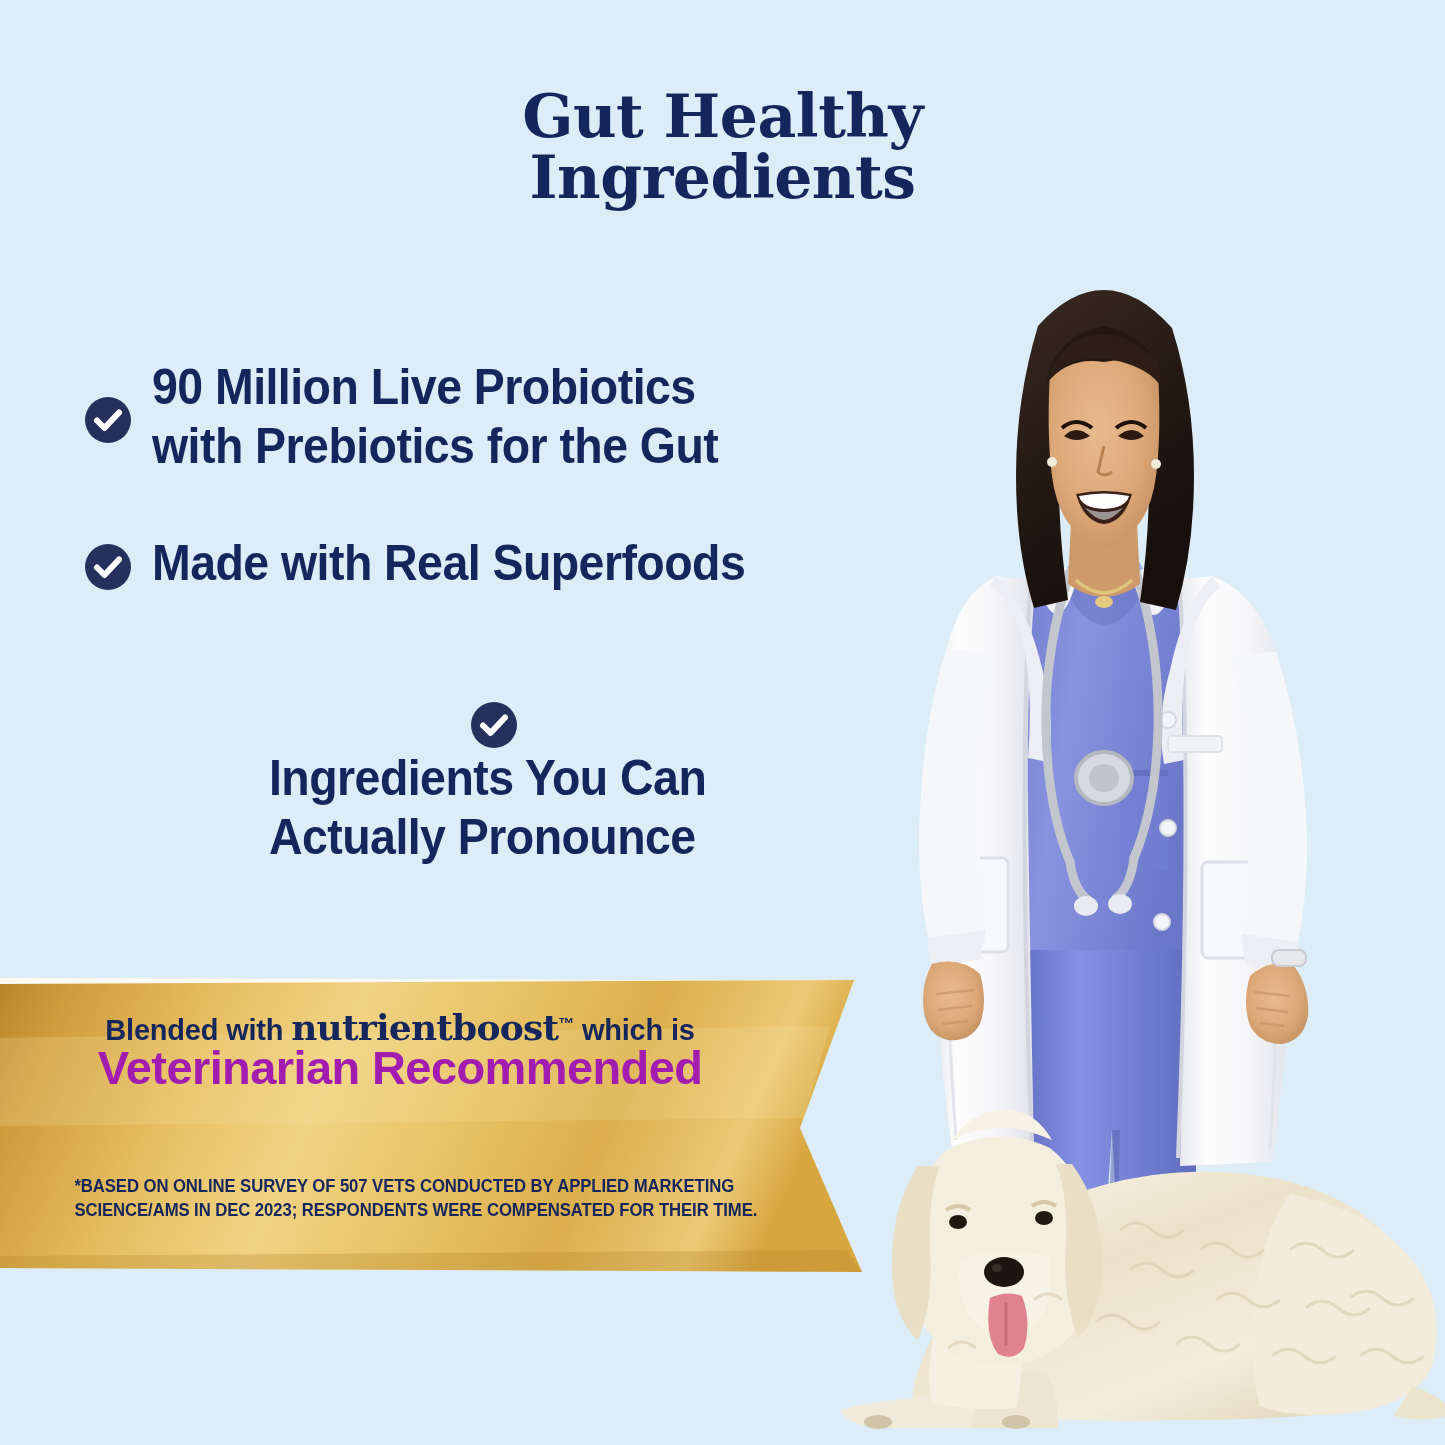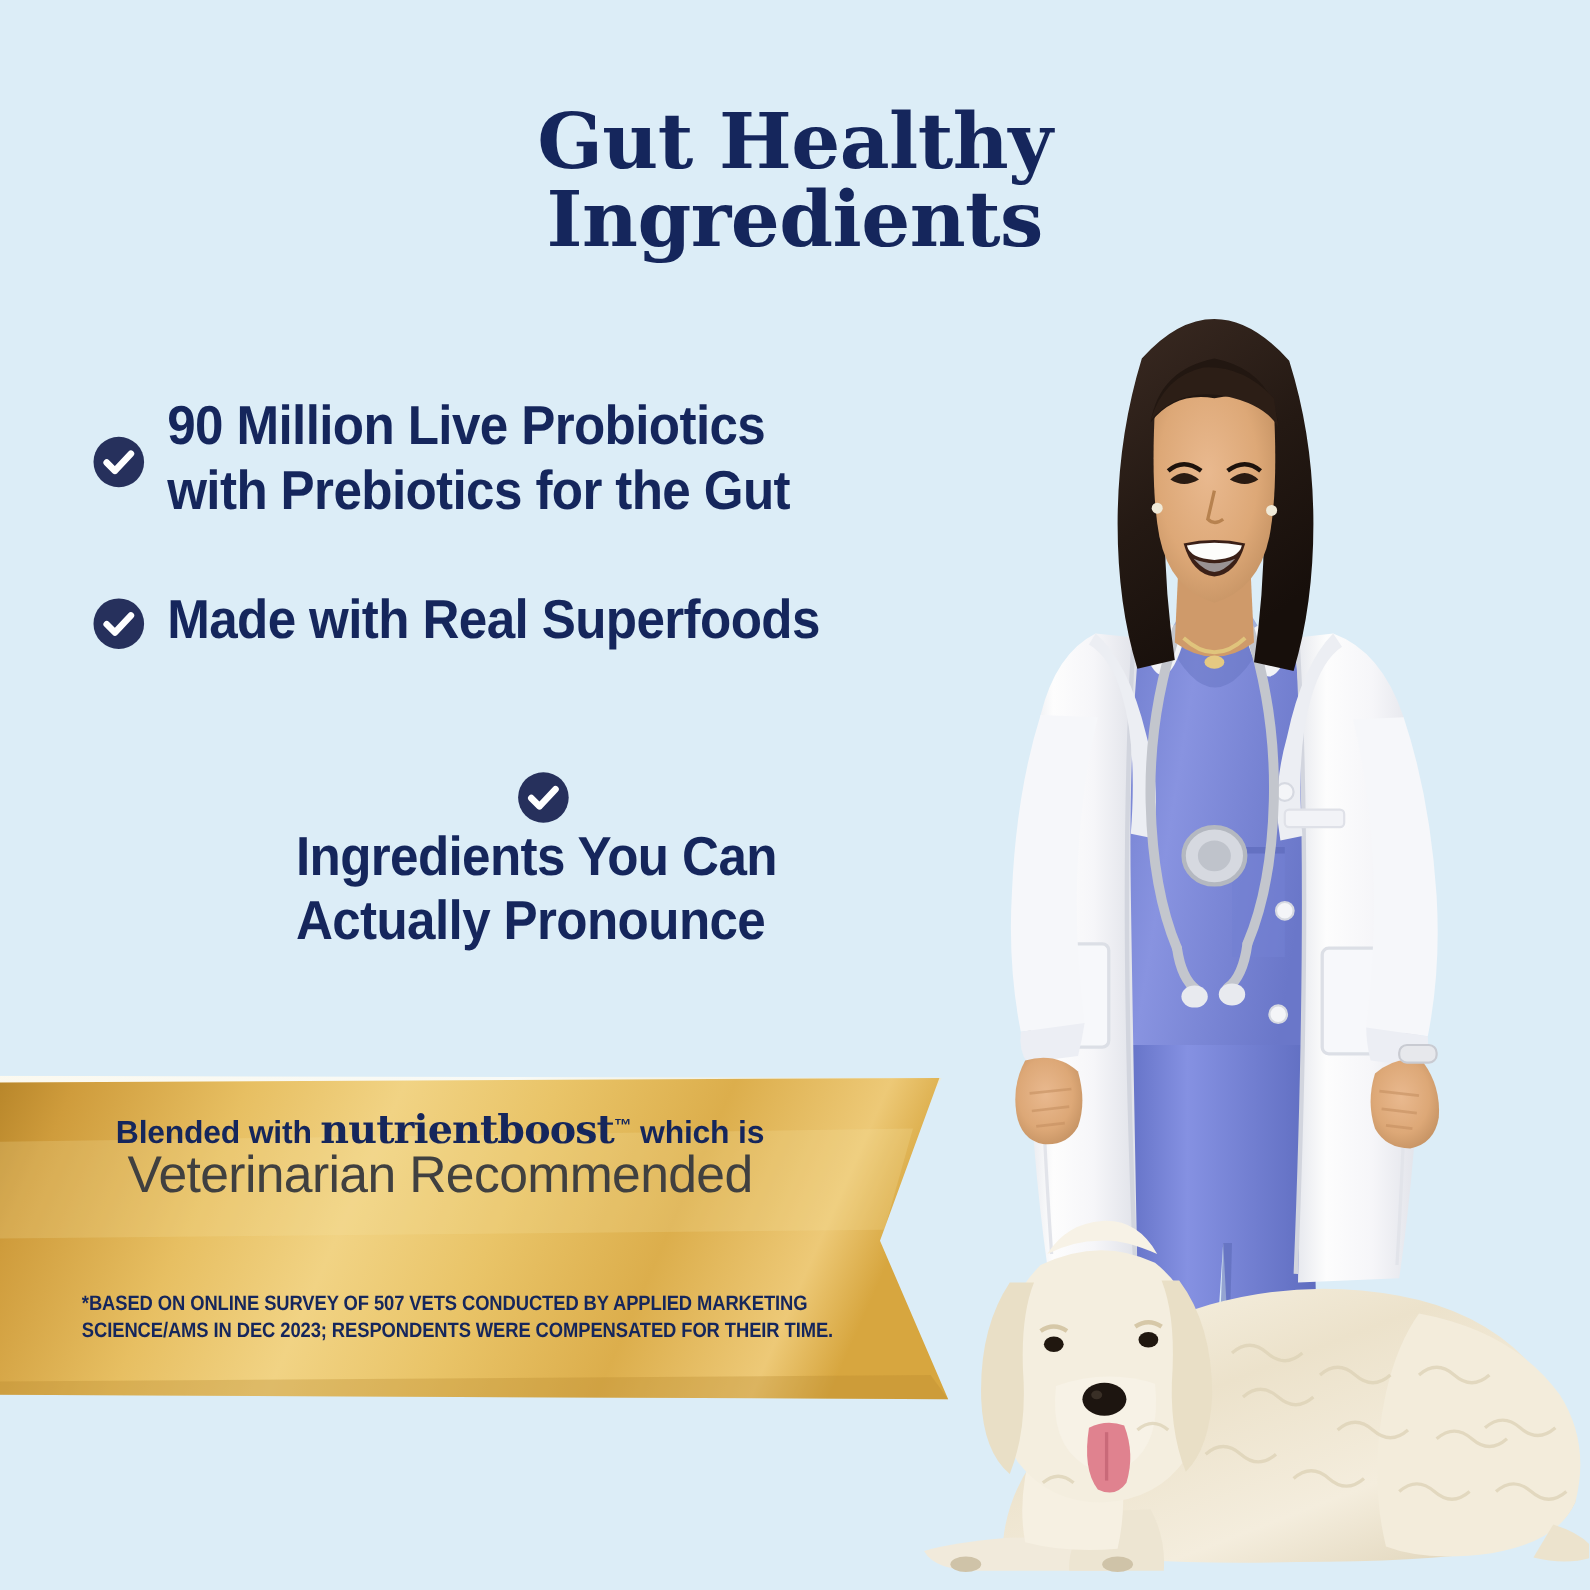--- a/index.html
+++ b/index.html
@@ -27,21 +27,21 @@
   
   .headline {
     position: absolute;
     left: 0;
     top: 46px;
     width: 1445px;
     text-align: center;
     color: #15265c;
     font-family: "DejaVu Serif", "Liberation Serif", serif;
     font-weight: bold;
-    font-size: 70px;
+    font-size: 60px;
     line-height: 1.02;
     letter-spacing: -0.5px;
     z-index: 40;
   }
   .headline .hl-line { display: block; white-space: nowrap; }
 
   
   .bullets {
     position: absolute;
     left: 84px;
@@ -122,23 +122,23 @@
   .gold-line1 .tm {
     font-size: 16px;
     vertical-align: super;
     font-family: "Liberation Sans", sans-serif;
   }
   .gold-line2 {
     position: absolute;
     left: 0; top: 62px;
     width: 800px;
     text-align: center;
-    color: #404040;
+    color: #a21caf;
     font-size: 47px;
-    font-weight: normal;
+    font-weight: bold;
     letter-spacing: -0.6px;
     white-space: nowrap;
   }
   .gold-line3 {
     position: absolute;
     left: 0; top: 122px;
     width: 800px;
     text-align: center;
     color: #15265c;
     font-size: 29px;

